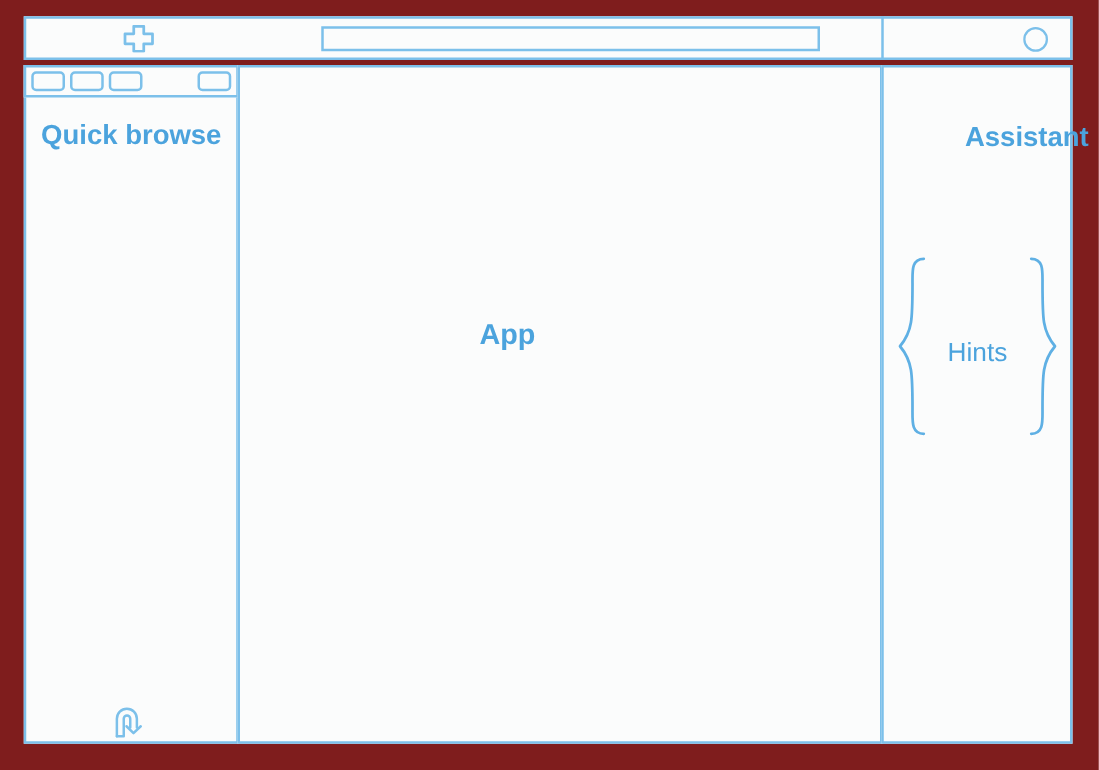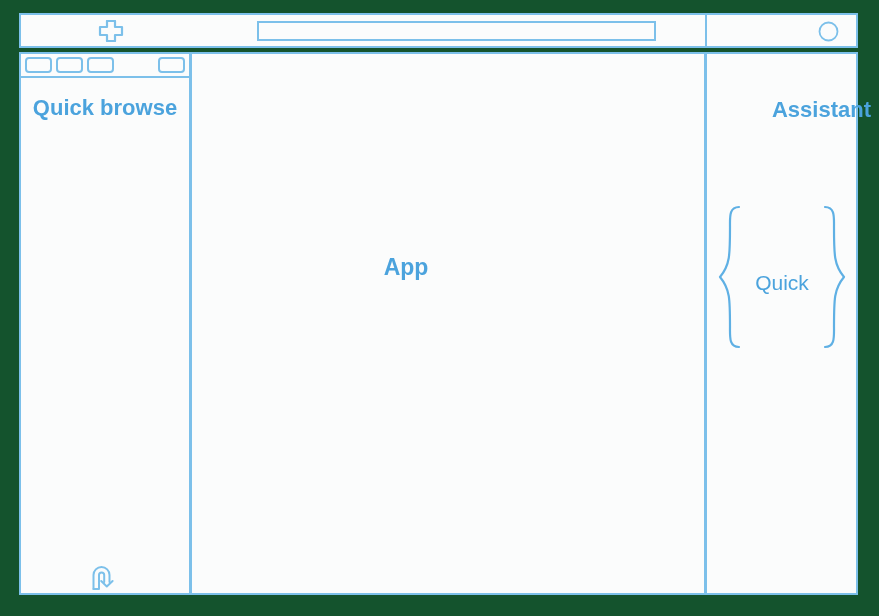--- a/index.html
+++ b/index.html
@@ -13,21 +13,21 @@
     font-family: "Liberation Sans", sans-serif;
     overflow: hidden;
   }
 
   .wireframe {
     position: absolute;
     left: 0;
     top: 0;
     width: 879px;
     height: 616px;
-    background: #14532d;
+    background: #7f1d1d;
   }
 
   
   .topbar {
     position: absolute;
     left: 19px;
     top: 13px;
     width: 839px;
     height: 35px;
     border: 2px solid #7cc0ea;
@@ -240,15 +240,15 @@
   <div class="assistant-panel"></div>
   <div class="assistant-title">Assistant</div>
 
   <div class="hints-group">
     <svg width="130" height="145" viewBox="0 0 130 145">
       <path d="M22 2 C12 2 13 12 13 22 C13 50 13 60 3 72 C13 84 13 94 13 122 C13 132 12 142 22 142" fill="none" stroke="#5fb0e4" stroke-width="2.2" stroke-linecap="round" stroke-linejoin="round"></path>
       <path d="M108 2 C118 2 117 12 117 22 C117 50 117 60 127 72 C117 84 117 94 117 122 C117 132 118 142 108 142" fill="none" stroke="#5fb0e4" stroke-width="2.2" stroke-linecap="round" stroke-linejoin="round"></path>
     </svg>
   </div>
 
-  <div class="hints-label">Quick</div>
+  <div class="hints-label">Hints</div>
 
 </div>
 
 </body></html>

